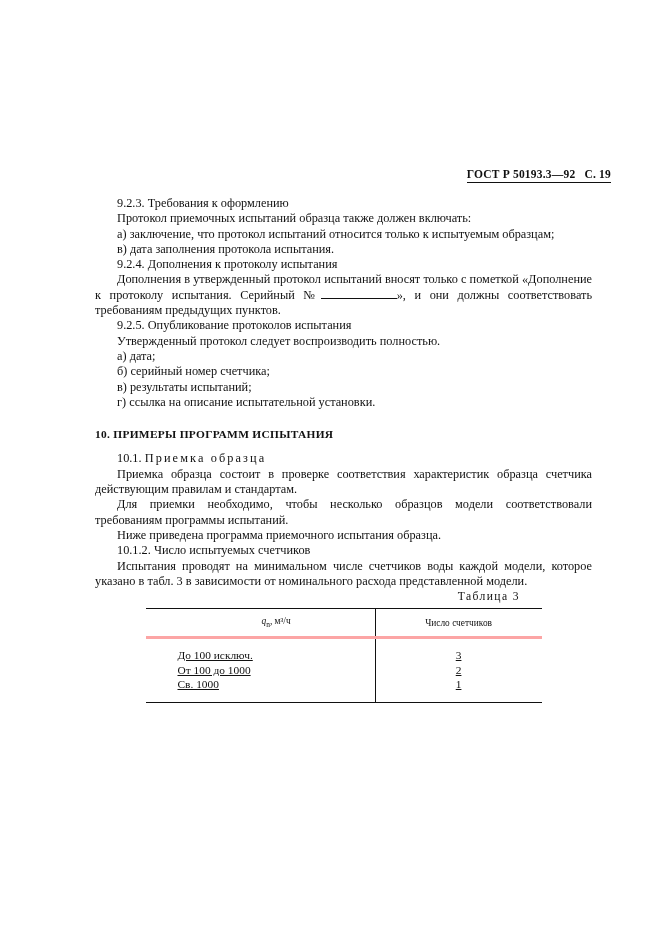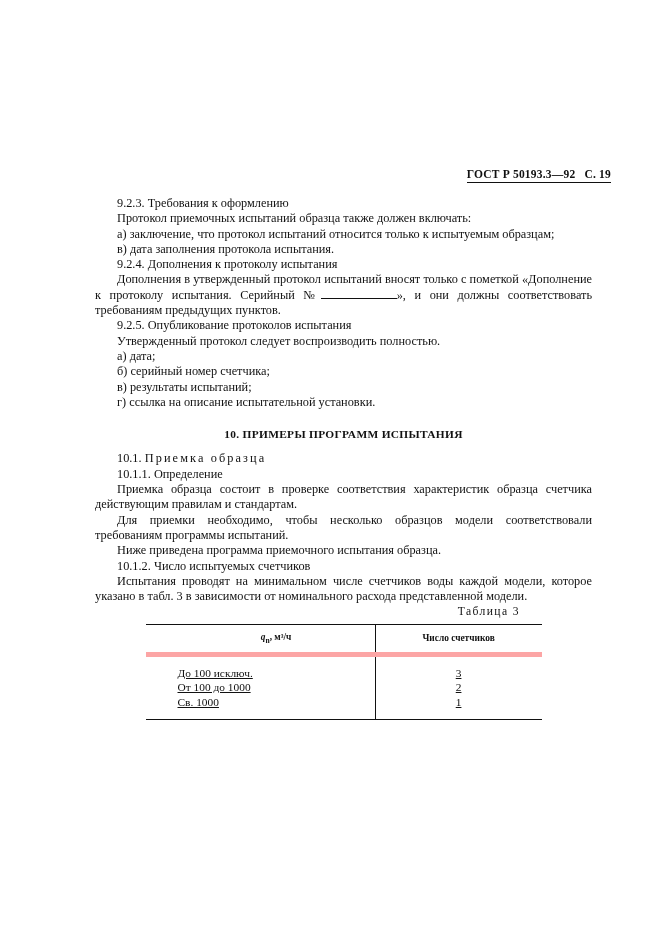--- a/index.html
+++ b/index.html
@@ -54,44 +54,43 @@
   }
   p.ind {
     text-indent: 22px;
   }
   .spaced {
     letter-spacing: 2.1px;
   }
   .section-title {
     margin-top: 17px;
     margin-bottom: 9px;
-    text-align: center;
     font-size: 11.4px;
     font-weight: bold;
     letter-spacing: 0.3px;
   }
   .tbl-caption {
     margin-top: 0;
     text-align: right;
     padding-right: 72px;
     font-size: 11.6px;
     letter-spacing: 1.4px;
   }
   table.t3 {
     margin: 4px auto 0 auto;
     width: 396px;
     border-collapse: collapse;
     font-size: 11.2px;
   }
   table.t3 th {
-    font-weight: bold;
+    font-weight: normal;
     font-size: 9.4px;
     padding: 7px 0 7px 0;
     text-align: center;
-    border-bottom: 5px solid #fca5a5;
+    border-bottom: 3px solid #fca5a5;
   }
   table.t3 thead tr {
     border-top: 1px solid #111;
   }
   table.t3 td {
     padding: 0;
     font-size: 11.4px;
     line-height: 14.6px;
     vertical-align: top;
     text-decoration: underline;
@@ -145,21 +144,20 @@
     <p class="ind">9.2.5. Опубликование протоколов испытания</p>
     <p class="ind">Утвержденный протокол следует воспроизводить полностью.</p>
     <p class="ind">а) дата;</p>
     <p class="ind">б) серийный номер счетчика;</p>
     <p class="ind">в) результаты испытаний;</p>
     <p class="ind">г) ссылка на описание испытательной установки.</p>
 
     <p class="section-title">10. ПРИМЕРЫ ПРОГРАММ ИСПЫТАНИЯ</p>
 
     <p class="ind"><span>10.1. </span><span class="spaced">Приемка образца</span></p>
-    <p class="ind">10.1.1. Определение</p>
     <p class="ind">Приемка образца состоит в проверке соответствия характеристик образца счетчика действующим правилам и стандартам.</p>
     <p class="ind">Для приемки необходимо, чтобы несколько образцов модели соответствовали требованиям программы испытаний.</p>
     <p class="ind">Ниже приведена программа приемочного испытания образца.</p>
     <p class="ind">10.1.2. Число испытуемых счетчиков</p>
     <p class="ind">Испытания проводят на минимальном числе счетчиков воды каждой модели, которое указано в табл. 3 в зависимости от номинального расхода представленной модели.</p>
 
     <p class="tbl-caption">Таблица 3</p>
 
     <table class="t3">
       <thead>

